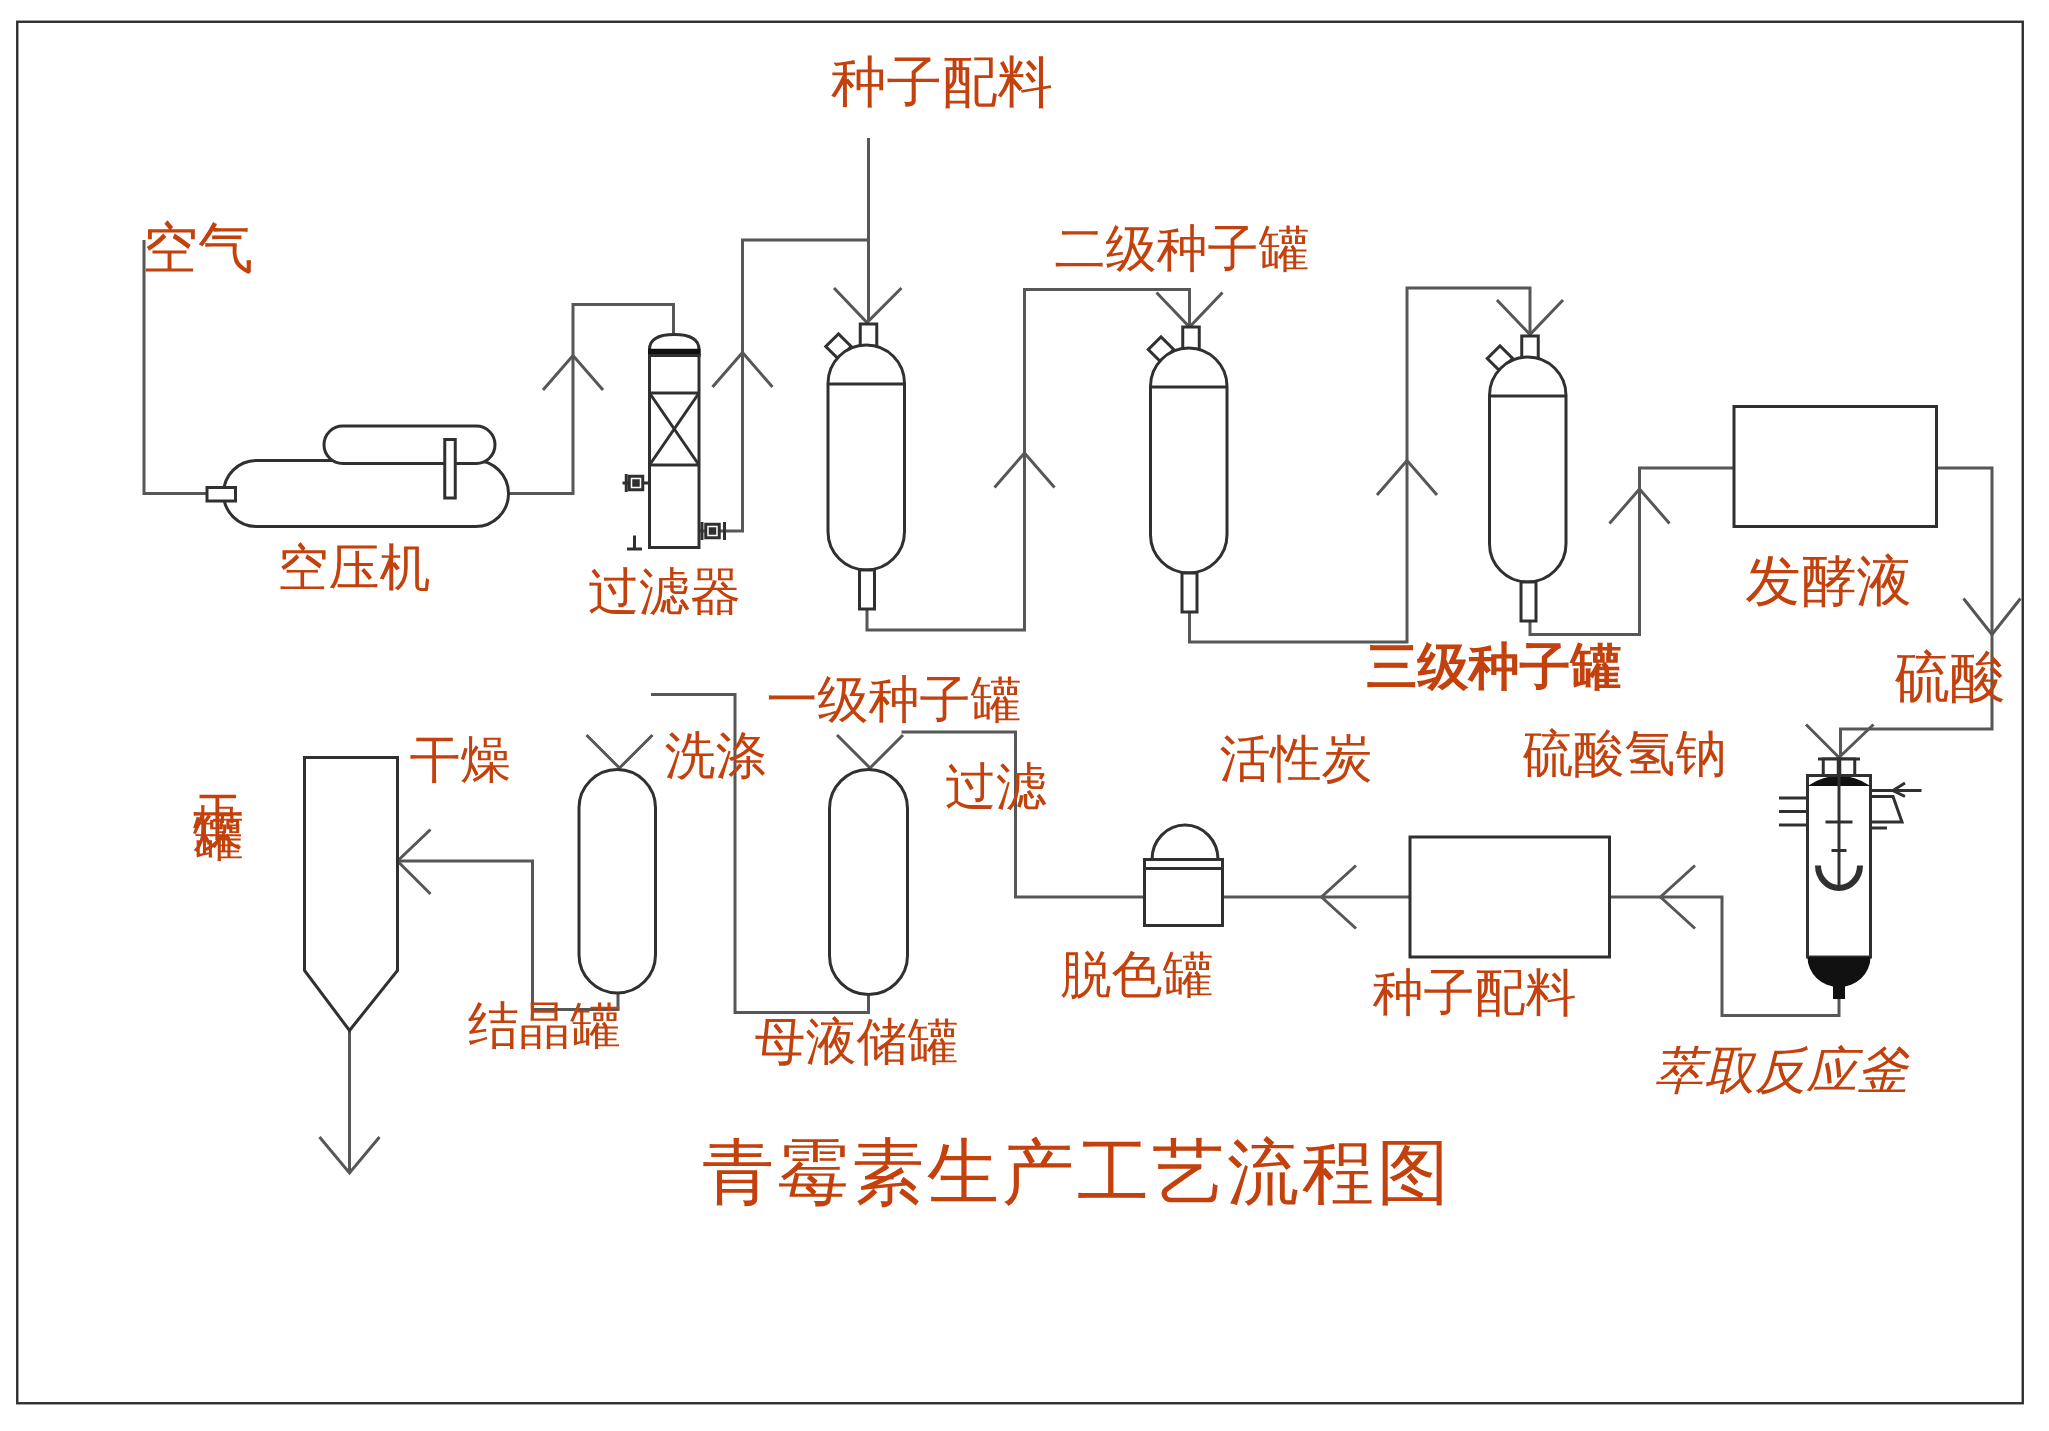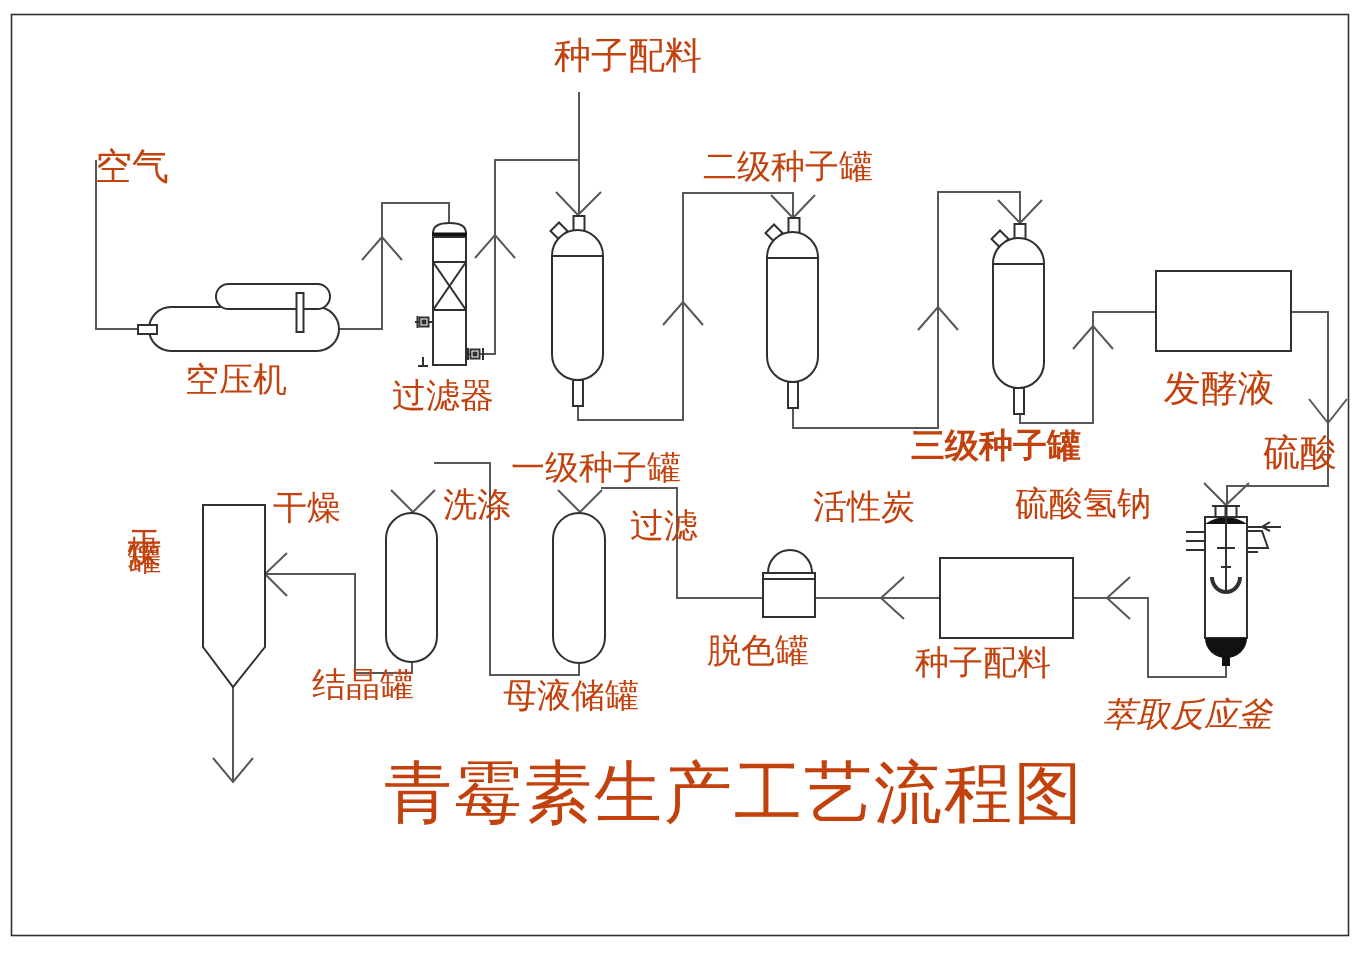--- a/index.html
+++ b/index.html
@@ -3,21 +3,21 @@
 <meta charset="utf-8">
 <style>
   html,body{margin:0;padding:0;background:#e8e8e8;}
   .page{position:relative;width:1366px;height:954px;background:#ffffff;overflow:hidden;
         font-family:"Liberation Serif","DejaVu Serif",serif;}
   svg.draw{position:absolute;left:0;top:0;}
   .lbl{position:absolute;font-size:34px;line-height:1.05;color:#c2410c;white-space:nowrap;
        transform:translateX(-50%);font-family:"Liberation Serif","DejaVu Serif",serif;}
   .lbl.big{font-size:37px;}
   .lbl.vert{writing-mode:vertical-rl;text-orientation:upright;line-height:1.0;letter-spacing:6px;}
-  .lbl.title{font-size:68px;letter-spacing:2px;margin-left:16px;}
+  .lbl.title{font-size:48px;letter-spacing:2px;}
 </style>
 </head>
 <body>
 
 <div class="page">
 
 <svg class="draw" width="1366" height="954" viewBox="0 0 1366 954">
 
   <defs>
     <g id="seedtank" stroke="#303030" stroke-width="2" fill="none">

